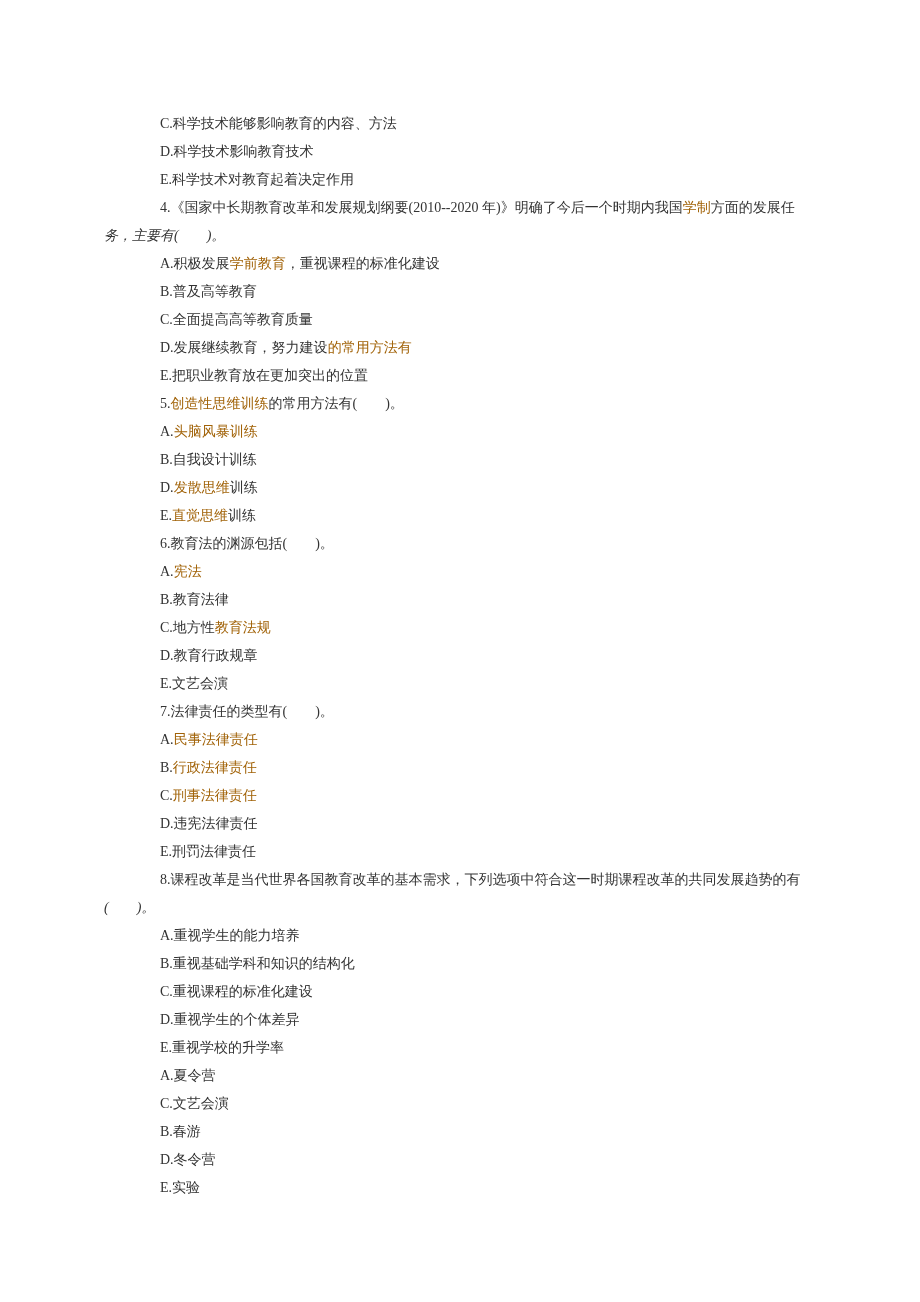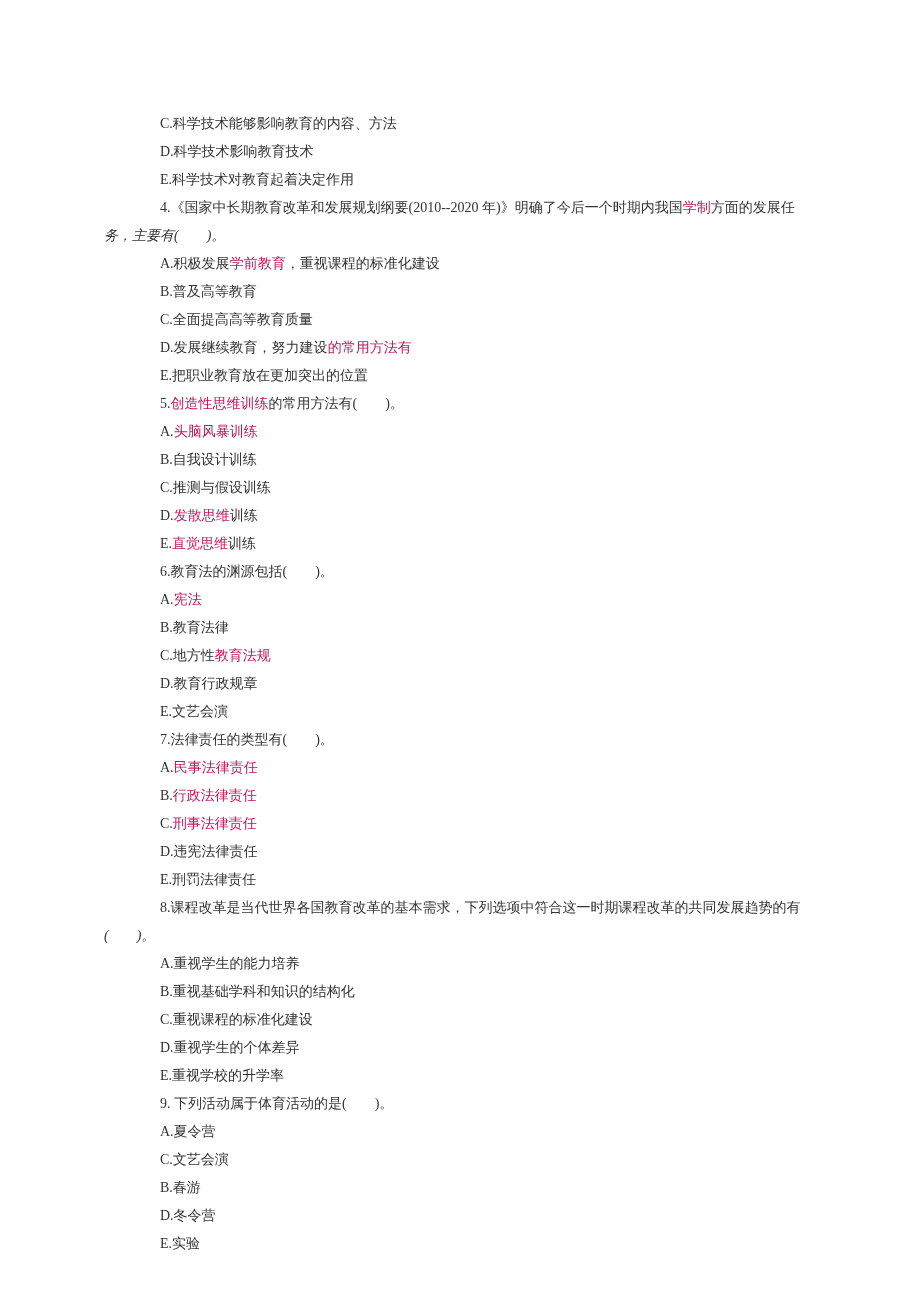--- a/index.html
+++ b/index.html
@@ -20,41 +20,40 @@
   .line {
     text-indent: 56px;
     white-space: pre-wrap;
     margin-left: 44px;
   }
   .line.no-indent {
     text-indent: 0;
     font-style: italic;
   }
   .link {
-    color: #be185d;
+    color: #a16207;
   }
 </style>
 </head>
 <body>
 
 <div class="page" id="page-root">
     <div class="line"><span>C.科学技术能够影响教育的内容、方法</span></div>
     <div class="line"><span>D.科学技术影响教育技术</span></div>
     <div class="line"><span>E.科学技术对教育起着决定作用</span></div>
     <div class="line"><span>4.《国家中长期教育改革和发展规划纲要(2010--2020 年)》明确了今后一个时期内我国</span><span class="link">学制</span><span>方面的发展任</span></div>
     <div class="line no-indent"><span>务，主要有(　　)。</span></div>
     <div class="line"><span>A.积极发展</span><span class="link">学前教育</span><span>，重视课程的标准化建设</span></div>
     <div class="line"><span>B.普及高等教育</span></div>
     <div class="line"><span>C.全面提高高等教育质量</span></div>
     <div class="line"><span>D.发展继续教育，努力建设</span><span class="link">的常用方法有</span></div>
     <div class="line"><span>E.把职业教育放在更加突出的位置</span></div>
     <div class="line"><span>5.</span><span class="link">创造性思维训练</span><span>的常用方法有(　　)。</span></div>
     <div class="line"><span>A.</span><span class="link">头脑风暴训练</span></div>
     <div class="line"><span>B.自我设计训练</span></div>
-    <div class="line"><span>C.推测与假设训练</span></div>
     <div class="line"><span>D.</span><span class="link">发散思维</span><span>训练</span></div>
     <div class="line"><span>E.</span><span class="link">直觉思维</span><span>训练</span></div>
     <div class="line"><span>6.教育法的渊源包括(　　)。</span></div>
     <div class="line"><span>A.</span><span class="link">宪法</span></div>
     <div class="line"><span>B.教育法律</span></div>
     <div class="line"><span>C.地方性</span><span class="link">教育法规</span></div>
     <div class="line"><span>D.教育行政规章</span></div>
     <div class="line"><span>E.文艺会演</span></div>
     <div class="line"><span>7.法律责任的类型有(　　)。</span></div>
     <div class="line"><span>A.</span><span class="link">民事法律责任</span></div>
@@ -62,19 +61,18 @@
     <div class="line"><span>C.</span><span class="link">刑事法律责任</span></div>
     <div class="line"><span>D.违宪法律责任</span></div>
     <div class="line"><span>E.刑罚法律责任</span></div>
     <div class="line"><span>8.课程改革是当代世界各国教育改革的基本需求，下列选项中符合这一时期课程改革的共同发展趋势的有</span></div>
     <div class="line no-indent"><span>(　　)。</span></div>
     <div class="line"><span>A.重视学生的能力培养</span></div>
     <div class="line"><span>B.重视基础学科和知识的结构化</span></div>
     <div class="line"><span>C.重视课程的标准化建设</span></div>
     <div class="line"><span>D.重视学生的个体差异</span></div>
     <div class="line"><span>E.重视学校的升学率</span></div>
-    <div class="line"><span>9. 下列活动属于体育活动的是(　　)。</span></div>
     <div class="line"><span>A.夏令营</span></div>
     <div class="line"><span>C.文艺会演</span></div>
     <div class="line"><span>B.春游</span></div>
     <div class="line"><span>D.冬令营</span></div>
     <div class="line"><span>E.实验</span></div>
   </div>
 
 </body></html>

